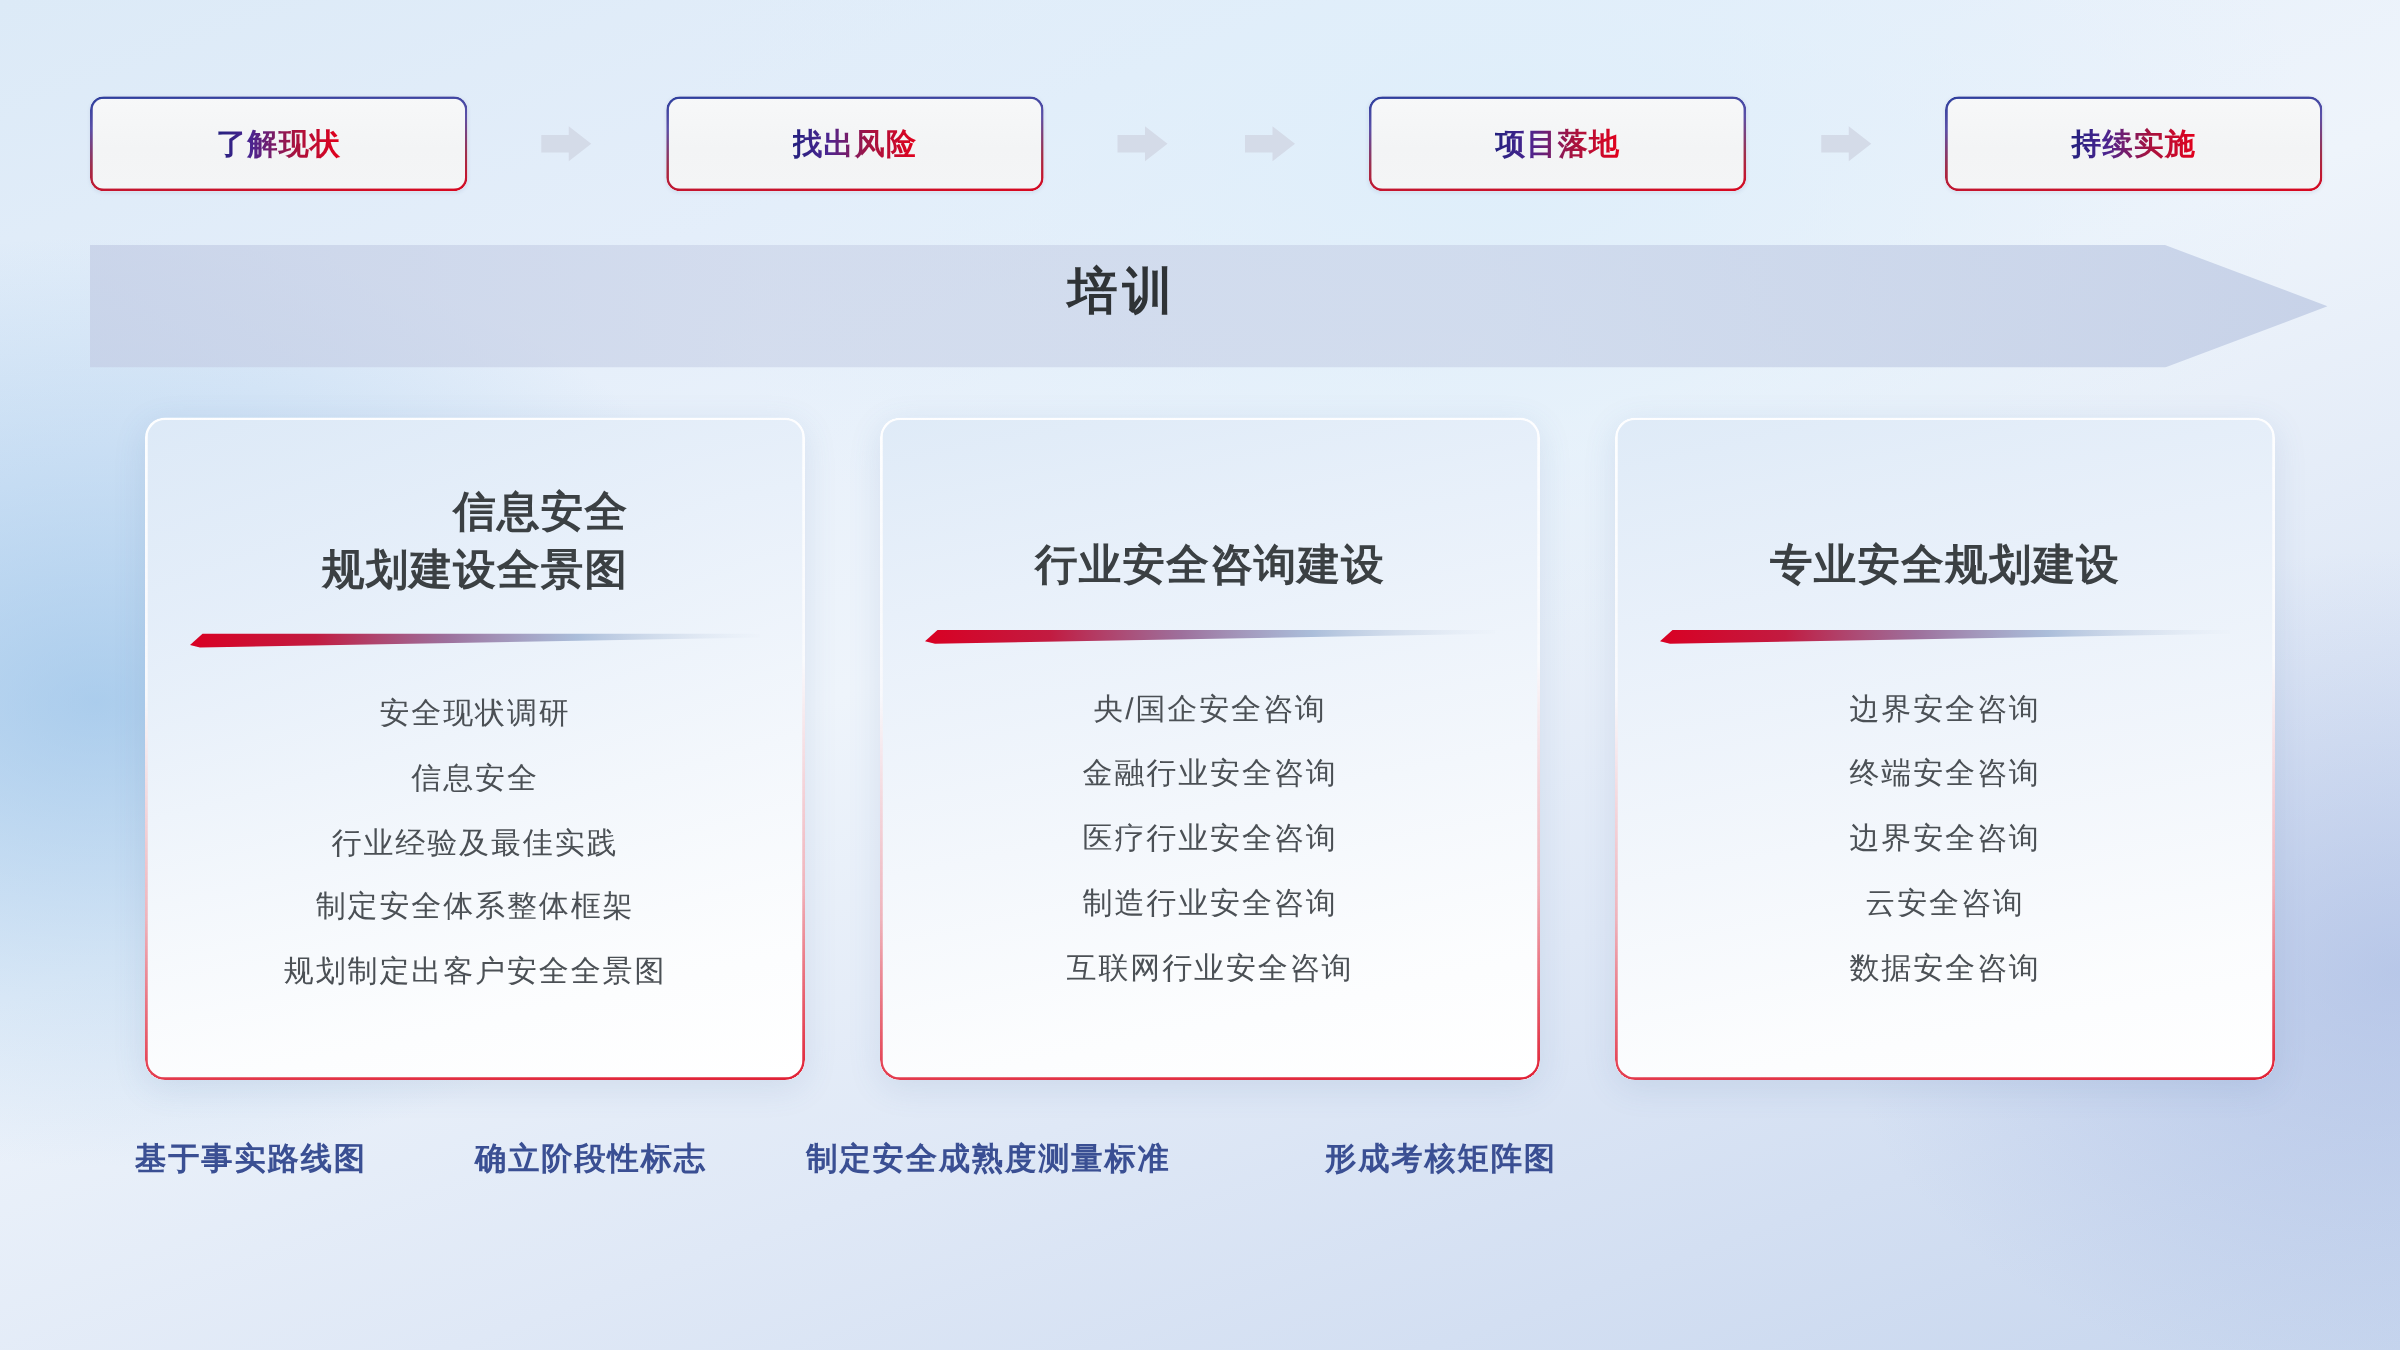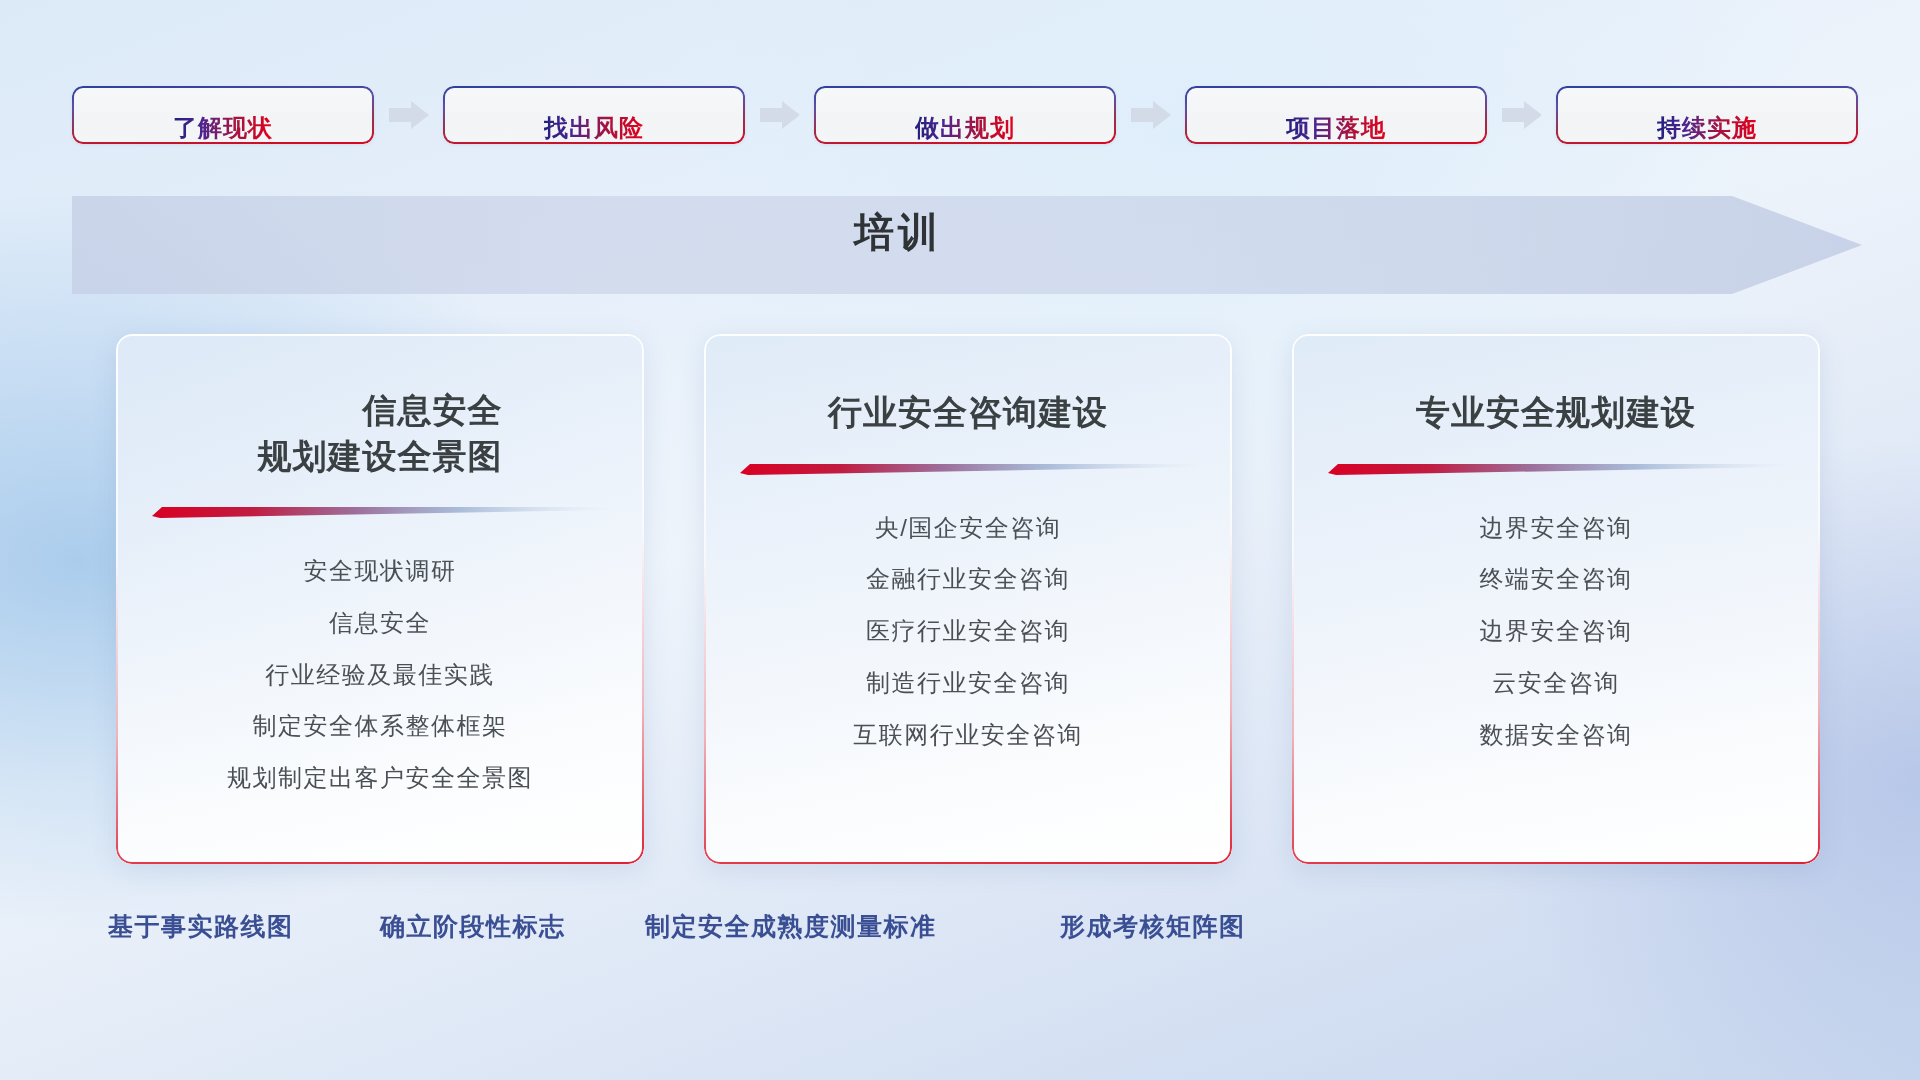--- a/index.html
+++ b/index.html
@@ -30,26 +30,26 @@
     top: 78px;
     width: 1786px;
     height: 74px;
     display: flex;
     align-items: center;
     justify-content: space-between;
   }
   .chip {
     position: relative;
     width: 302px;
-    height: 58px;
+    height: 76px;
     border-radius: 11px;
     background: linear-gradient(180deg, #f7f8f9 0%, #f3f4f5 55%, #f4f5f6 100%);
     box-shadow: 0 1px 3px rgba(60,90,140,0.10);
     display: flex;
-    align-items: flex-end;
+    align-items: center;
     justify-content: center;
     box-sizing: border-box;
   }
   .chip::after {
     content: "";
     position: absolute;
     inset: 0;
     border-radius: 11px;
     padding: 2px;
     background: linear-gradient(178deg, #2d3f9d 0%, #5a50a8 30%, #a02d49 66%, #d9071f 100%);
@@ -175,21 +175,21 @@
   .card-title {
     font-size: 34px;
     font-weight: 700;
     color: #3b4043;
     line-height: 1.34;
     text-align: center;
     letter-spacing: 1px;
     white-space: pre-line;
   }
   .card-title.two-line { margin-top: 18px; text-align: right; }
-  .card-title.one-line { margin-top: 20px; }
+  .card-title.one-line { margin-top: 60px; }
 
   .card-divider {
     width: 100%;
     height: 14px;
     margin-top: 26px;
     margin-bottom: 6px;
     flex: 0 0 14px;
   }
   .card-divider svg { display: block; width: 100%; height: 14px; }
 
@@ -246,23 +246,20 @@
 
     <div class="chip">
       <span class="chip-label">找出风险</span>
     </div>
     <div class="chip-arrow">
       <svg viewBox="0 0 44 34" width="44" height="34" aria-hidden="true">
         <path d="M2 10 H24 V3 L42 17 L24 31 V24 H2 Z" fill="#d4dbe8"></path>
       </svg>
     </div>
 
-    <div class="chip">
-      <span class="chip-label">做出规划</span>
-    </div>
     <div class="chip-arrow">
       <svg viewBox="0 0 44 34" width="44" height="34" aria-hidden="true">
         <path d="M2 10 H24 V3 L42 17 L24 31 V24 H2 Z" fill="#d4dbe8"></path>
       </svg>
     </div>
 
     <div class="chip">
       <span class="chip-label">项目落地</span>
     </div>
     <div class="chip-arrow">

